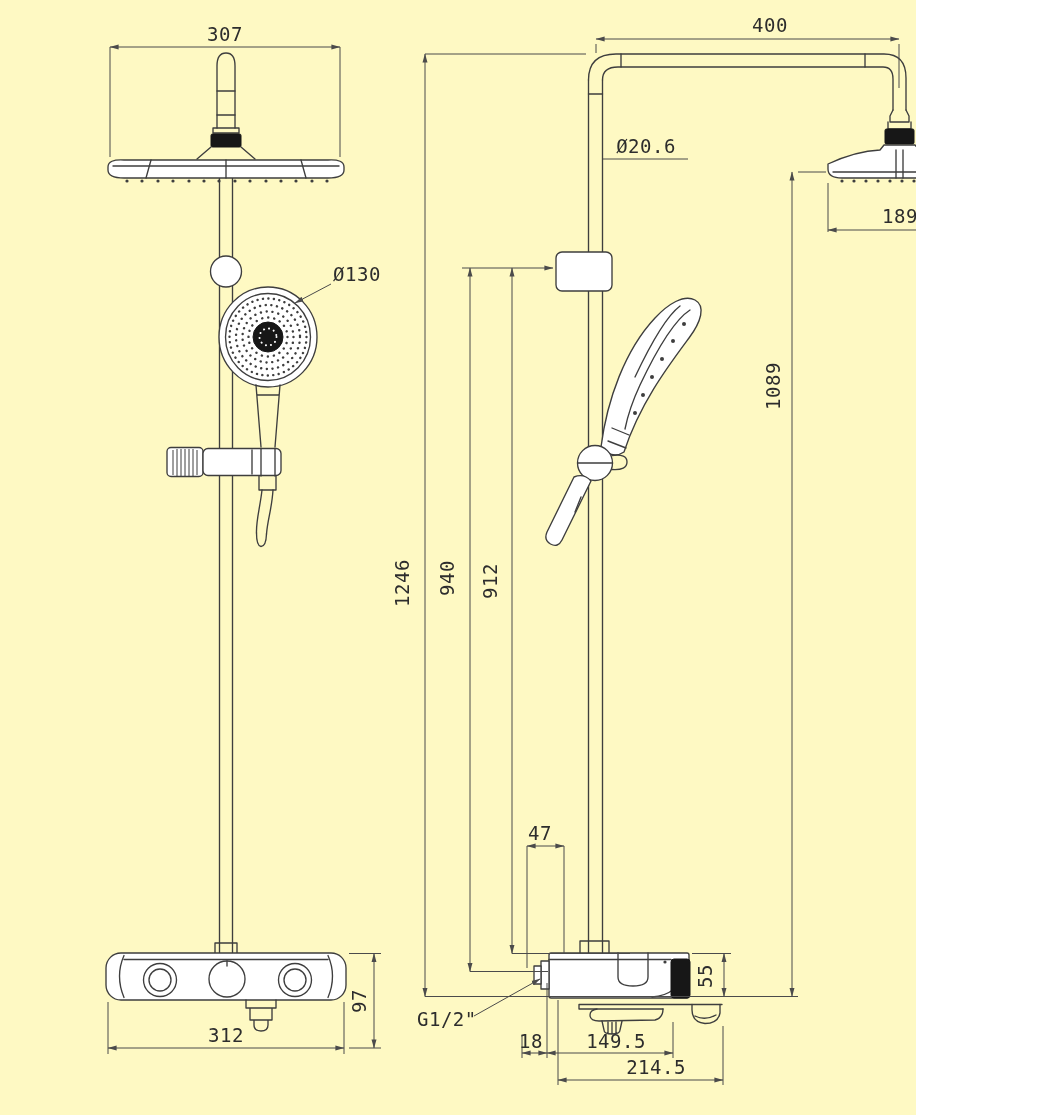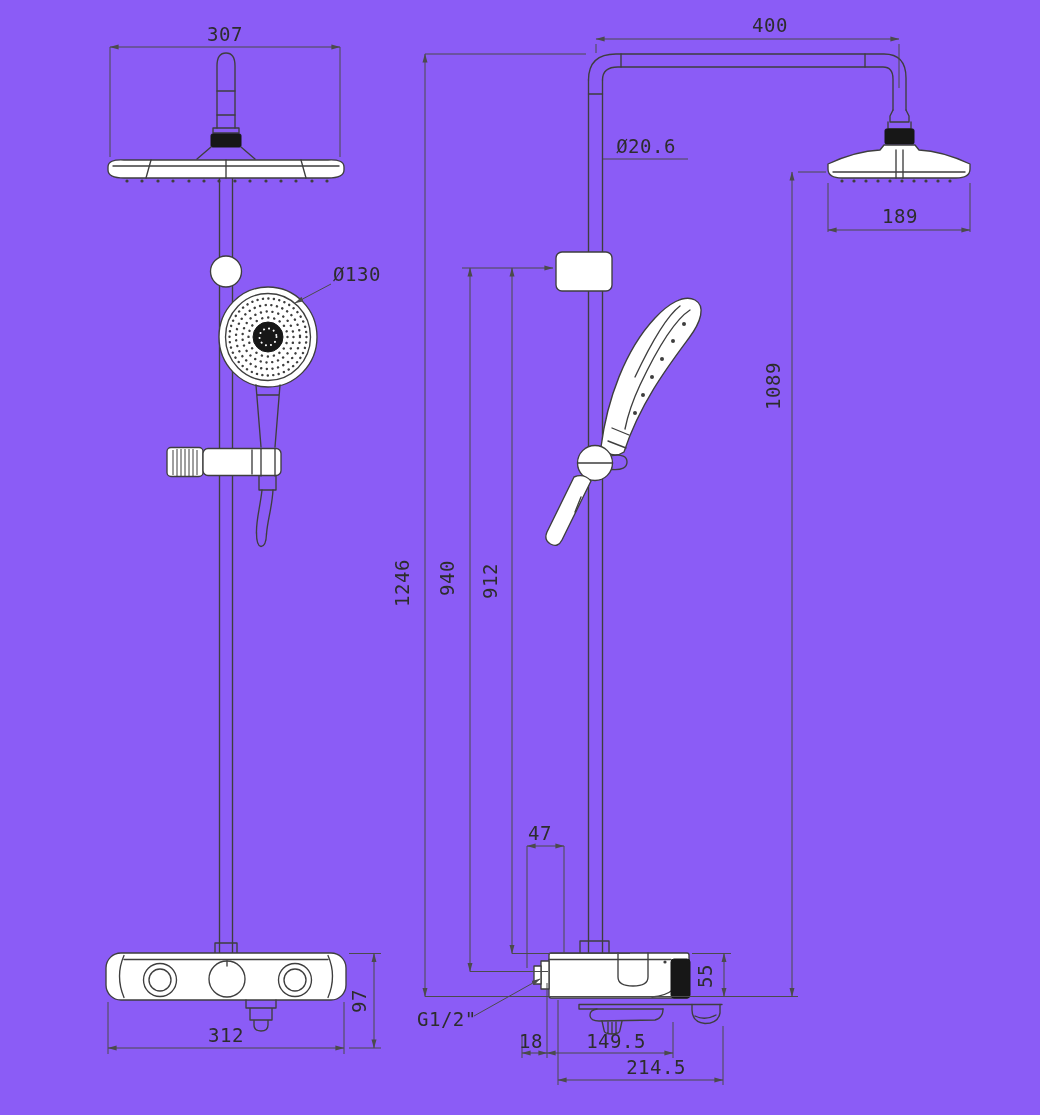--- a/index.html
+++ b/index.html
@@ -1,16 +1,16 @@
 <!DOCTYPE html>
 <html><head>
 <meta charset="utf-8">
 <style>
   html,body{margin:0;padding:0;background:#fff;}
-  .stage{position:relative;width:1040px;height:1115px;background:#8b5cf6;overflow:hidden;}
+  .stage{position:relative;width:916px;height:1115px;background:#fef9c3;overflow:hidden;}
   svg{position:absolute;left:0;top:0;}
   .obj{fill:none;stroke:#3e3e3e;stroke-width:1.35;stroke-linecap:round;stroke-linejoin:round;}
   .objf{fill:#ffffff;stroke:#3e3e3e;stroke-width:1.35;stroke-linejoin:round;}
   .dark{fill:#171717;stroke:#171717;stroke-width:1;}
   .dim{fill:none;stroke:#4b4b4b;stroke-width:1;stroke-linecap:butt;}
   .dot{fill:#3e3e3e;stroke:none;}
   .hatch{fill:none;stroke:#3e3e3e;stroke-width:1;}
   .dim-text{font-family:"DejaVu Sans Mono","Liberation Mono",monospace;font-size:19px;fill:#2d2d2d;letter-spacing:0.5px;text-anchor:middle;}
   .dim-text-start{text-anchor:start;}
 </style>

